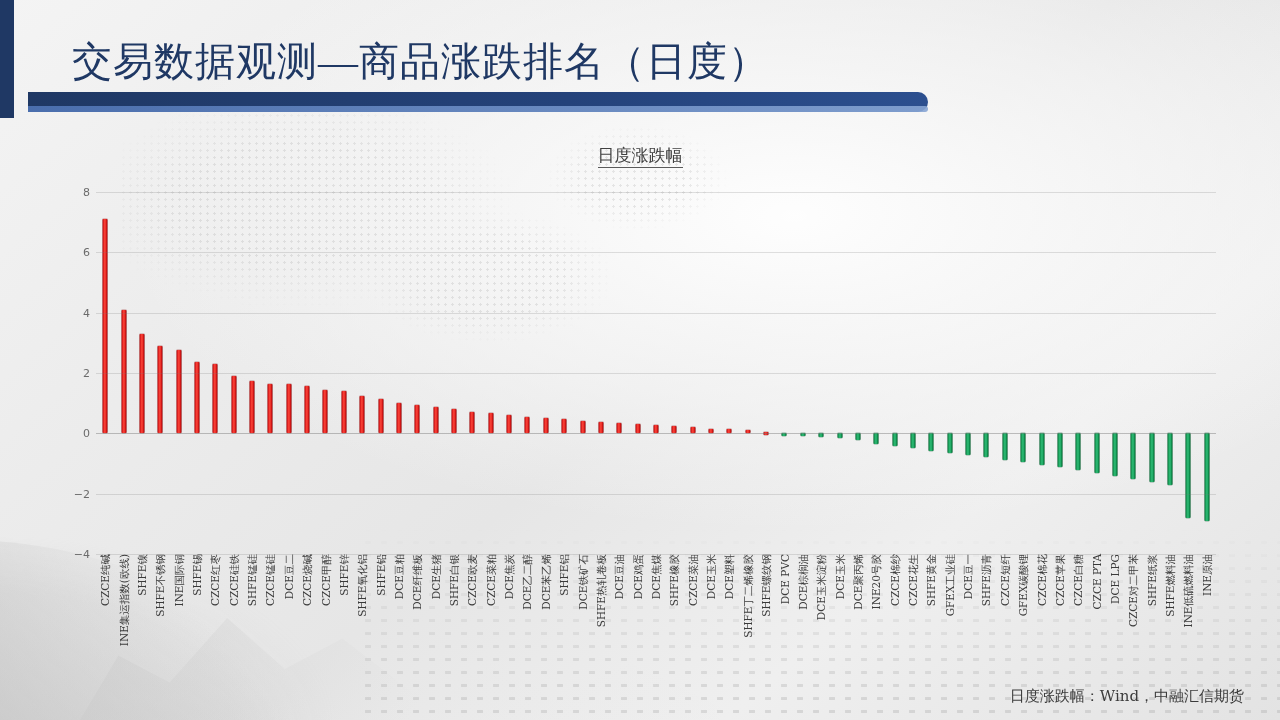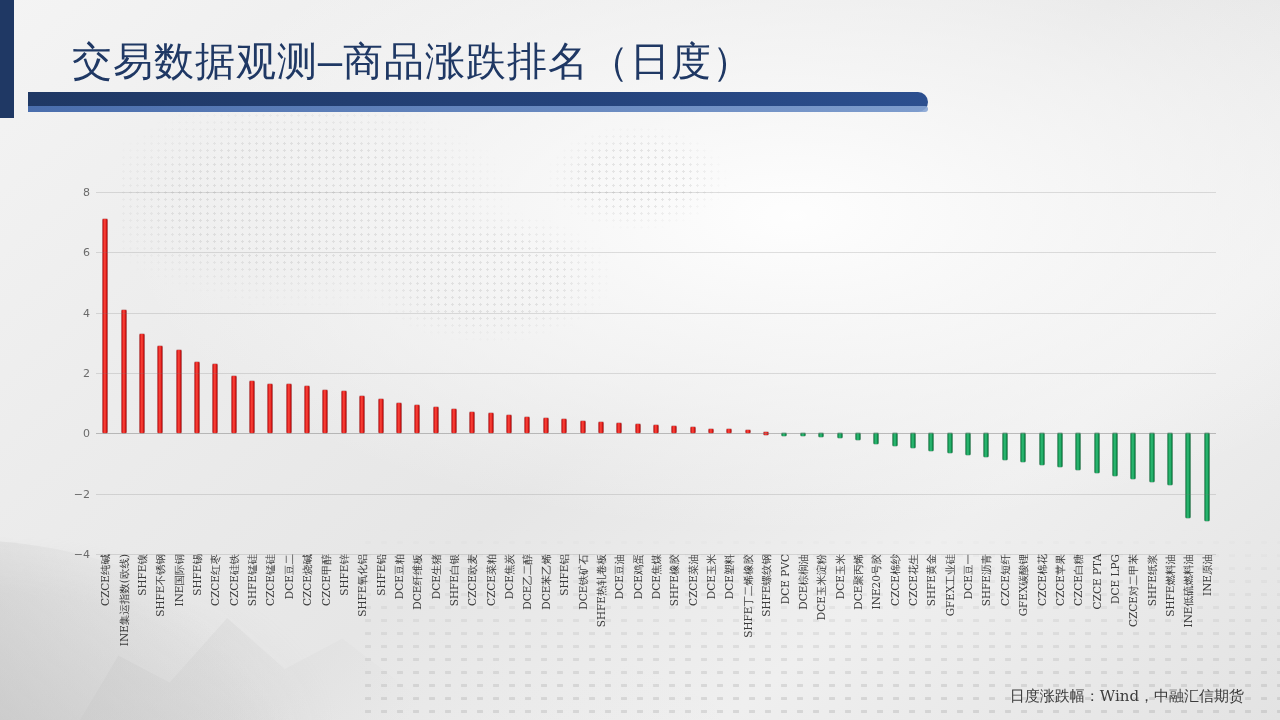--- a/index.html
+++ b/index.html
@@ -63,21 +63,21 @@
     background:linear-gradient(90deg,#1f3864 0%,#24427a 60%,#2c4f8f 100%);
     border-radius:0 12px 12px 0;
   }
   .header-rule:after{
     content:"";position:absolute;left:0;top:14px;width:100%;height:6px;
     background:linear-gradient(90deg,#4f74b5,#87a5d4);border-radius:0 6px 6px 0;opacity:.9;
   }
   .slide-title{
     position:absolute;left:72px;top:34px;
     font-size:40px;letter-spacing:1px;color:#1f3864;
-    font-family:Liberation Mono, monospace;
+    font-family:Liberation Serif, serif;
     white-space:nowrap;
     text-align:right;
   }
 
   
   .chart-wrap{position:absolute;left:0;top:130px;width:1280px;height:440px;}
   .chart-title{
     position:absolute;top:14px;left:0;width:1280px;text-align:center;
     font-size:17px;color:#404040;font-family:"DejaVu Serif","Liberation Serif",serif;
   }
@@ -134,20 +134,23 @@
 <div class="swoosh"></div>
 <div class="swoosh2"></div>
 <div class="mtn"></div>
 
 <div class="header-band">
   <div class="header-rule"></div>
 </div>
 <div class="slide-title">交易数据观测—商品涨跌排名（日度）</div>
 
 <div class="chart-wrap">
+  <div class="chart-title">
+    <span>日度涨跌幅</span>
+  </div>
   <div class="plot" id="plot">
     <div class="bars" id="bars">
         <div class="bar-slot">
           <div class="bar up" style="top: 27.15px; height: 214.183px;"></div>
         </div>
         <div class="bar-slot">
           <div class="bar up" style="top: 117.65px; height: 123.683px;"></div>
         </div>
         <div class="bar-slot">
           <div class="bar up" style="top: 141.783px; height: 99.55px;"></div>

